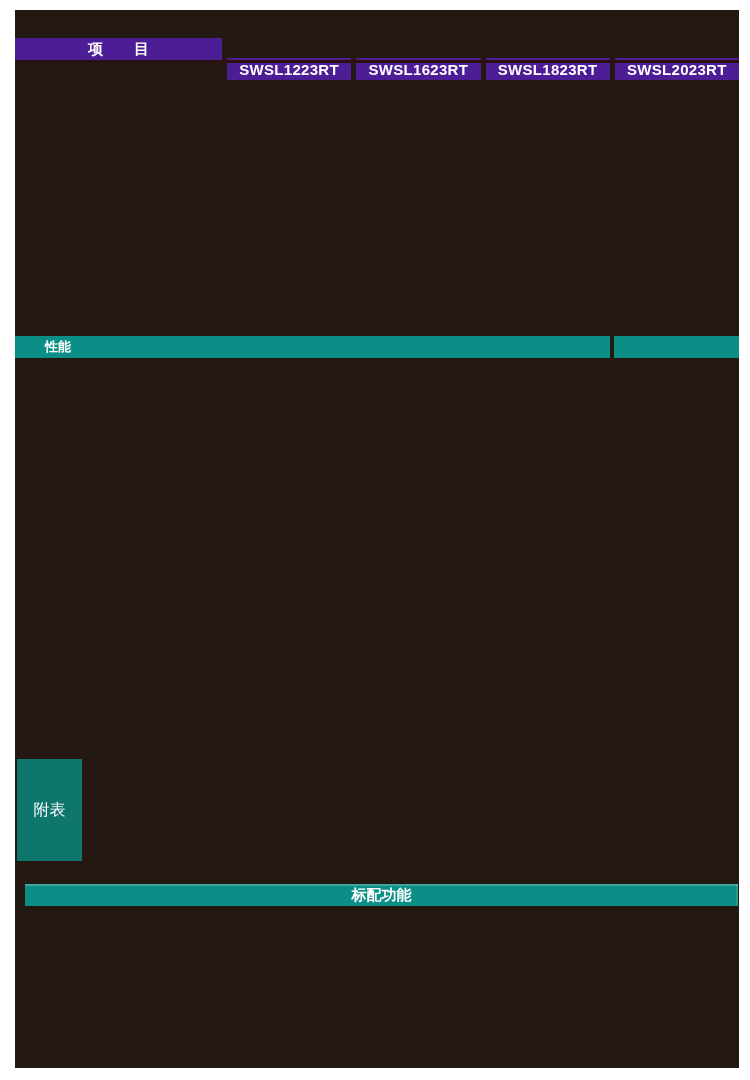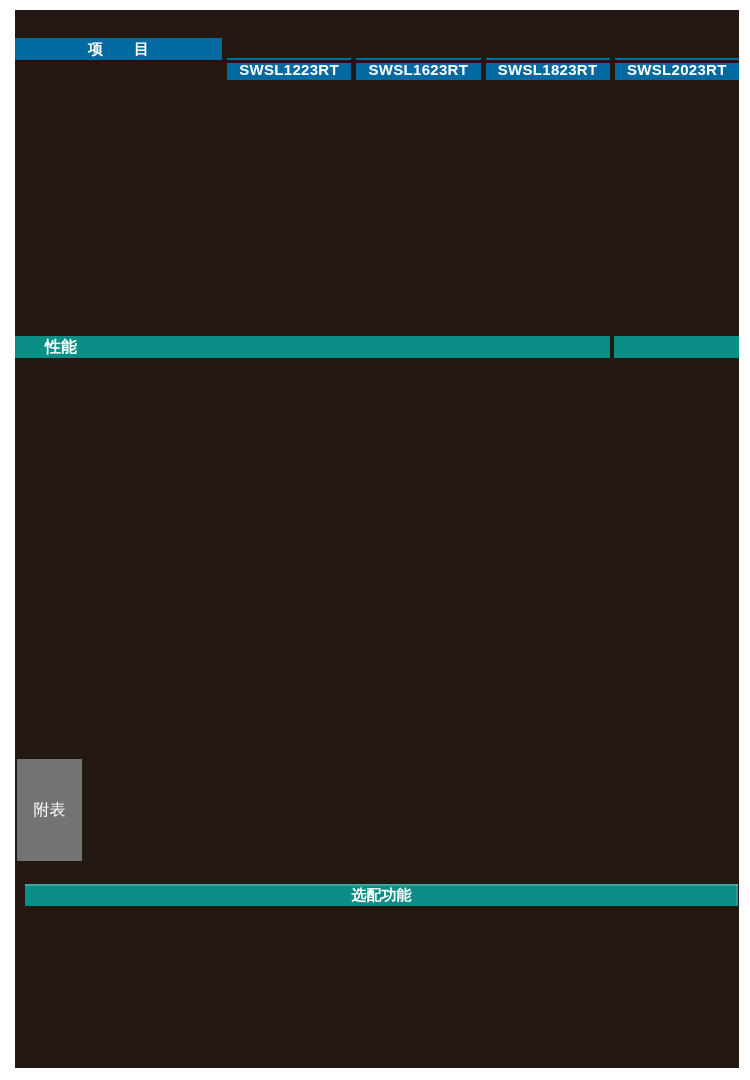--- a/index.html
+++ b/index.html
@@ -32,21 +32,21 @@
   }
   
   .header-row {
     position: absolute;
     left: 15px; top: 38px;
     width: 724px; height: 22px;
     display: flex;
     gap: 5px;
   }
   .header-cell {
-    background: #0369a1;
+    background: #4c1d95;
     color: #ffffff;
     display: flex;
     align-items: center;
     justify-content: center;
     font-size: 15px;
     font-weight: bold;
     height: 100%;
   }
   .header-cell.item {
     width: 207px;
@@ -61,36 +61,36 @@
     left: 15px; top: 336px;
     width: 724px; height: 22px;
     display: flex;
     gap: 4px;
   }
   .perf-main {
     width: 595px;
     flex: none;
     background: #0a8e85;
     color: #ffffff;
-    font-size: 16px;
+    font-size: 13px;
     font-weight: bold;
     display: flex;
     align-items: center;
     padding-left: 30px;
   }
   .perf-tail {
     flex: 1;
     background: #0a8e85;
   }
   
   .appendix-box {
     position: absolute;
     left: 17px; top: 759px;
     width: 65px; height: 102px;
-    background: #737373;
+    background: #0f766e;
     color: #ffffff;
     font-size: 16px;
     display: flex;
     align-items: center;
     justify-content: center;
   }
   
   .section-bar {
     position: absolute;
     left: 25px;
@@ -124,16 +124,16 @@
 
   <div class="header-divider"></div>
 
   <div class="perf-row">
     <div class="perf-main">性能</div>
     <div class="perf-tail"></div>
   </div>
 
   <div class="appendix-box">附表</div>
 
-  <div class="section-bar standard">选配功能</div>
+  <div class="section-bar standard">标配功能</div>
 
 
 </div>
 
 </body></html>

